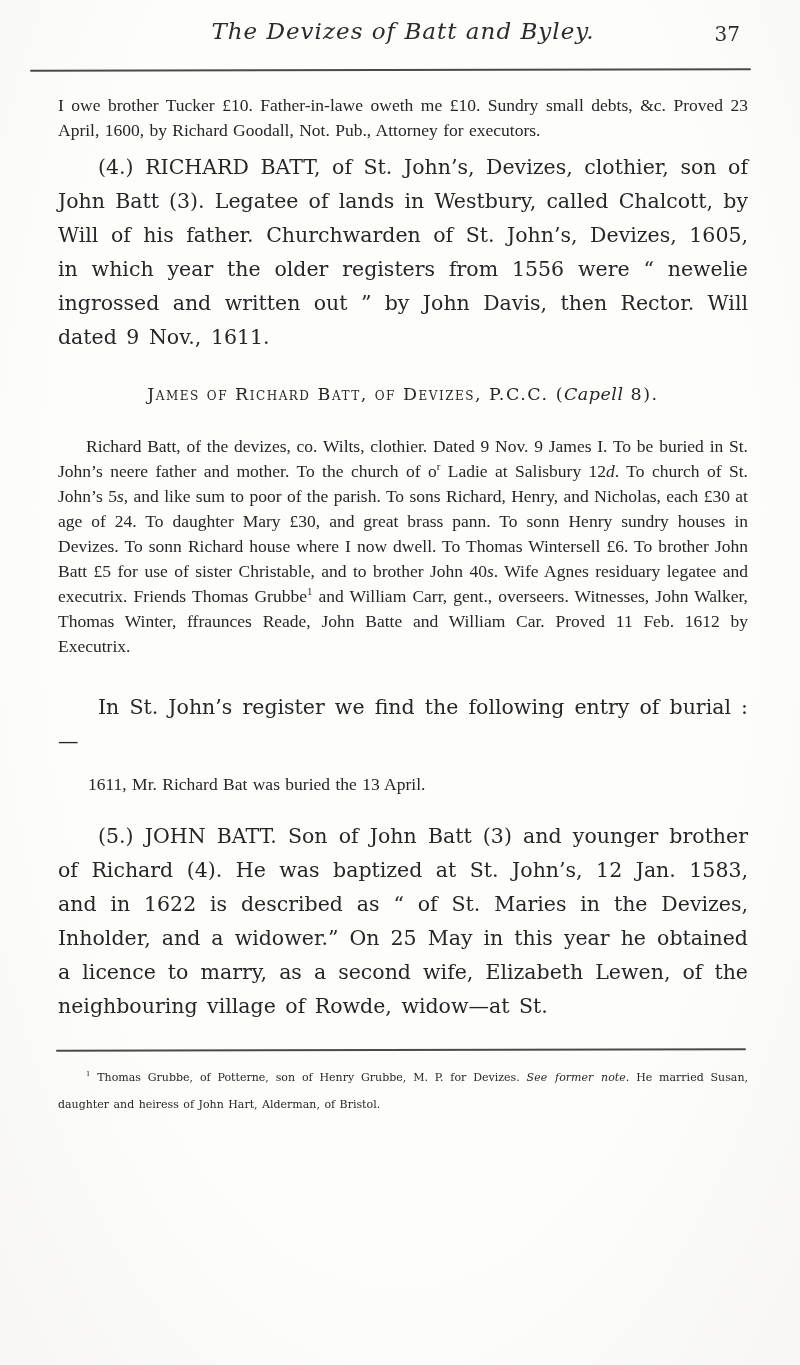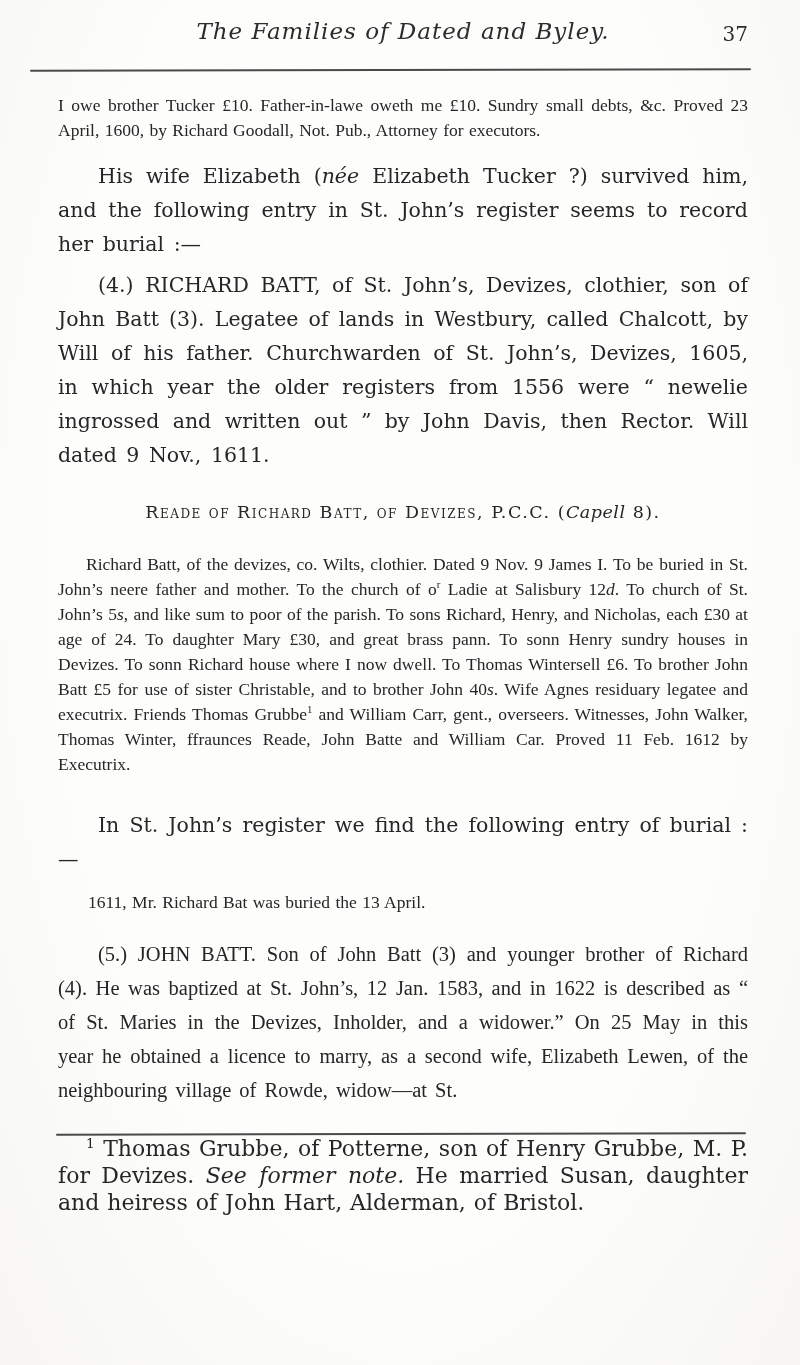--- a/index.html
+++ b/index.html
@@ -13,21 +13,21 @@
     font-family:"DejaVu Serif","Liberation Serif",serif;
     box-sizing:border-box;
     padding:18px 52px 0 58px;
     overflow:hidden;
   }
   header{position:relative;height:38px;}
   .title{
     text-align:center;font-style:italic;font-size:23px;letter-spacing:1px;
     color:#2c2c2c;
   }
-  .pagenum{position:absolute;right:0;top:4px;font-size:20px;color:#2c2c2c;}
+  .pagenum{position:absolute;right:8px;top:4px;font-size:20px;color:#2c2c2c;}
   .rule{height:2px;background:#4a4a4a;border-radius:1px;transform:rotate(-0.12deg);}
   .rule-top{margin:13px -3px 0 -28px;}
   .rule-foot{margin:26px 2px 0 -2px;height:2px;}
   p{margin:0;}
   .just{text-align:justify;}
   .small{font-size:17.5px;line-height:25px;word-spacing:1px;font-family:Liberation Serif, serif;}
   .large{font-size:20.5px;line-height:34px;word-spacing:3px;}
   .ind{text-indent:40px;}
   .ind2{text-indent:28px;}
   .entry{margin-left:30px;}
@@ -36,46 +36,45 @@
   .mt-e1603{margin-top:12px;}
   .mt-rb{margin-top:7px;}
   .willhead{
     margin:28px 0 0 0;text-align:center;font-weight:normal;
     font-variant:small-caps;font-size:17.5px;letter-spacing:1.5px;line-height:24px;
   }
   .willhead .it{font-variant:normal;letter-spacing:0.5px;}
   .mt-will{margin-top:28px;}
   .mt-reg{margin-top:31px;}
   .mt-e1611{margin-top:14px;}
-  .mt-jb{margin-top:22px;font-family:Liberation Serif, serif;}
-  .foot{font-size:22px;line-height:27px;word-spacing:1px;}
+  .mt-jb{margin-top:22px;}
+  .foot{font-size:11px;line-height:27px;word-spacing:1px;margin-top:13px;}
   .foot .it{word-spacing:2px;}
   .it{font-style:italic;}
   sup{font-size:0.62em;line-height:0;}
 </style>
 </head>
 <body>
 
 <div class="page">
 
   <header>
-    <div class="title">The Families of Dated and Byley.</div>
+    <div class="title">The Devizes of Batt and Byley.</div>
     <div class="pagenum">37</div>
   </header>
 
   <div class="rule rule-top"></div>
 
   <p class="small just mt-p1"><span>I owe brother Tucker £10.  Father-in-lawe oweth me £10.  Sundry small debts, &amp;c.  Proved 23 April, 1600, by Richard Goodall, Not. Pub., Attorney for executors.</span></p>
 
-  <p class="large just ind mt-wife"><span>His wife Elizabeth (</span><span class="it">née</span><span> Elizabeth Tucker ?) survived him, and the following entry in St. John’s register seems to record her burial :—</span></p>
 
 
   <p class="large just ind mt-rb"><span>(4.)  RICHARD BATT, of St. John’s, Devizes, clothier, son of John Batt (3).  Legatee of lands in Westbury, called Chalcott, by Will of his father.  Churchwarden of St. John’s, Devizes, 1605, in which year the older registers from 1556 were “ newelie ingrossed and written out ” by John Davis, then Rector.  Will dated 9 Nov., 1611.</span></p>
 
-  <h3 class="willhead"><span>Reade of Richard Batt, of Devizes, P.C.C. (</span><span class="it">Capell</span><span> 8).</span></h3>
+  <h3 class="willhead"><span>James of Richard Batt, of Devizes, P.C.C. (</span><span class="it">Capell</span><span> 8).</span></h3>
 
   <p class="small just ind2 mt-will"><span>Richard Batt, of the devizes, co. Wilts, clothier.  Dated 9 Nov. 9 James I.  To be buried in St. John’s neere father and mother.  To the church of o</span><sup>r</sup><span> Ladie at Salisbury 12</span><span class="it">d</span><span>.  To church of St. John’s 5</span><span class="it">s</span><span>, and like sum to poor of the parish.  To sons Richard, Henry, and Nicholas, each £30 at age of 24.  To daughter Mary £30, and great brass pann.  To sonn Henry sundry houses in Devizes.  To sonn Richard house where I now dwell.  To Thomas Wintersell £6.  To brother John Batt £5 for use of sister Christable, and to brother John 40</span><span class="it">s</span><span>.  Wife Agnes residuary legatee and executrix.  Friends Thomas Grubbe</span><sup>1</sup><span> and William Carr, gent., overseers.  Witnesses, John Walker, Thomas Winter, ffraunces Reade, John Batte and William Car.  Proved 11 Feb. 1612 by Executrix.</span></p>
 
   <p class="large just ind mt-reg"><span>In St. John’s register we find the following entry of burial :—</span></p>
 
   <p class="small entry mt-e1611">1611, Mr. Richard Bat was buried the 13 April.</p>
 
   <p class="large just ind mt-jb"><span>(5.) JOHN BATT.  Son of John Batt (3) and younger brother of Richard (4).  He was baptized at St. John’s, 12 Jan. 1583, and in 1622 is described as “ of St. Maries in the Devizes, Inholder, and a widower.”  On 25 May in this year he obtained a licence to marry, as a second wife, Elizabeth Lewen, of the neighbouring village of Rowde, widow—at St.</span></p>
 
   <div class="rule rule-foot"></div>

